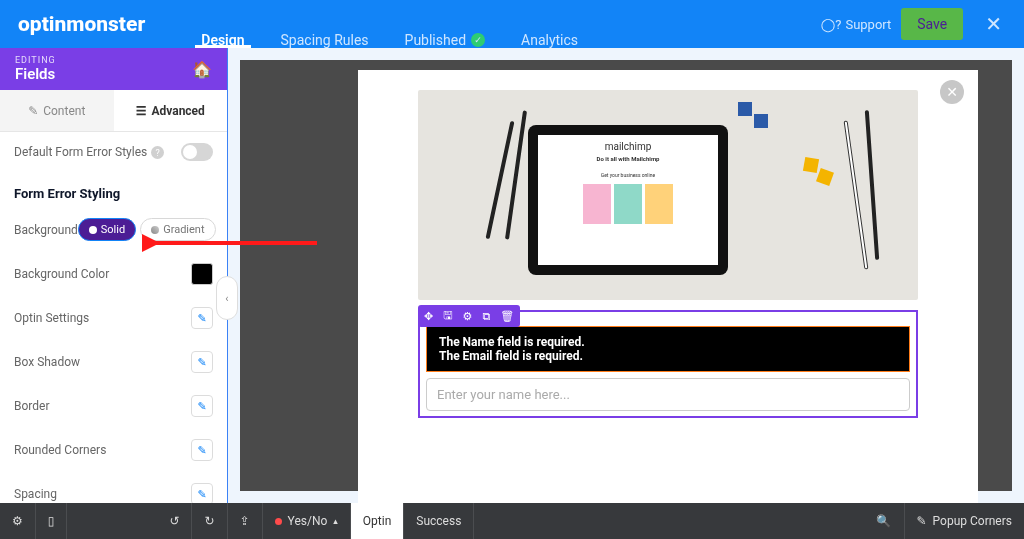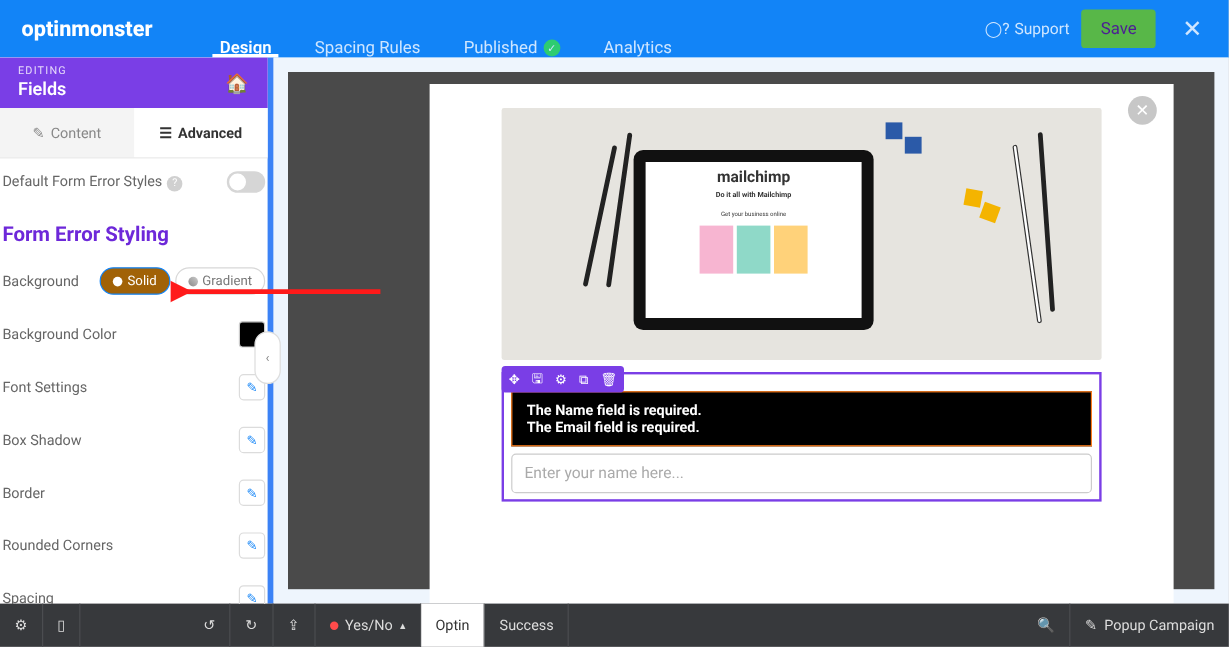--- a/index.html
+++ b/index.html
@@ -1,70 +1,70 @@
 <!DOCTYPE html>
 <html><head>
 <meta charset="utf-8">
 <style>
   * { box-sizing: border-box; margin: 0; padding: 0; font-family: -apple-system, BlinkMacSystemFont, "Segoe UI", Roboto, sans-serif; }
   body { width:1024px; height:539px; overflow:hidden; background:#fff; }
 
   
   .topbar { height:48px; background:#1284f7; display:flex; align-items:center; color:#fff; font-size:14px; }
-  .logo { padding:0 18px; font-size:18px; font-weight:700; display:flex; align-items:center; gap:4px;}
+  .logo { padding:0 18px; font-size:21px; font-weight:700; display:flex; align-items:center; gap:4px;}
   .logo .mon { font-weight:800;}
   .topnav { display:flex; align-items:flex-end; height:100%; margin-left:20px;}
   .topnav-item { padding:0 18px; display:flex; align-items:center; color:#cfe6ff; cursor:pointer; position:relative;}
   .topnav-item.active { color:#fff; font-weight:600;}
   .topnav-item.active::after{content:"";position:absolute;bottom:0;left:12px;right:12px;height:3px;background:#fff;}
   .badge-new { background:#ff7d1a; color:#fff; font-size:9px; padding:1px 4px; border-radius:3px; margin-left:4px; font-weight:700;}
   .pub-check{display:inline-flex;width:14px;height:14px;background:#2ecc71;border-radius:50%;margin-left:5px;align-items:center;justify-content:center;font-size:9px;}
   .top-right{margin-left:auto;display:flex;align-items:center;gap:10px;padding-right:10px;}
   .support{color:#cfe6ff;font-size:13px;display:flex;align-items:center;gap:4px;}
   .save-btn{background:#58b748;color:#4c1d95;padding:8px 16px;border-radius:3px;border:none;font-size:14px;cursor:pointer;}
   .close-x{color:#cfe6ff;font-size:20px;padding:0 12px;cursor:pointer;}
 
   
   .purple-bar{height:42px;background:#7a3ee6;color:#fff;display:flex;align-items:center;padding:0 15px;}
   .purple-bar .crumb{font-size:9px;letter-spacing:1px;opacity:0.8;text-transform:uppercase;}
   .purple-bar .title{font-size:15px;font-weight:600;}
   .home-icon{margin-left:auto;font-size:16px;}
 
   
   .main{display:flex;height:calc(539px - 48px - 36px);}
-  .sidebar{width:228px;background:#fff;border-right:5px solid #3b82f6;display:flex;flex-direction:column;position:relative;}
+  .sidebar{width:228px;background:#fff;border-right:1px solid #3b82f6;display:flex;flex-direction:column;position:relative;}
   .tabs{display:flex;border-bottom:1px solid #e6e6e6;height:42px;}
   .tab{flex:1;display:flex;align-items:center;justify-content:center;font-size:12px;color:#888;cursor:pointer;gap:5px;}
   .tab.active{color:#333;font-weight:700;background:#fff;}
   .tab:not(.active){background:#f4f4f4;}
-  .side-scroll{flex:1;overflow-y:auto;padding:0 2px;}
+  .side-scroll{flex:1;overflow-y:auto;padding:0 14px;}
   .row{display:flex;align-items:center;justify-content:space-between;font-size:12px;color:#666;padding:11px 0;}
-  .section-title{font-size:17px;font-weight:700;color:#6d28d9;padding:14px 0 6px;}
+  .section-title{font-size:13px;font-weight:700;color:#0f172a;padding:14px 0 6px;}
   .toggle{width:32px;height:18px;background:#d6d6d6;border-radius:10px;position:relative;}
   .toggle::after{content:"";width:14px;height:14px;background:#fff;border-radius:50%;position:absolute;top:2px;left:2px;}
   .help{display:inline-flex;width:13px;height:13px;background:#d0d0d0;color:#fff;border-radius:50%;font-size:9px;align-items:center;justify-content:center;margin-left:4px;}
   .seg{display:flex;gap:4px;}
   .seg-btn{font-size:11px;padding:4px 10px;border-radius:12px;border:1px solid #d8d8d8;background:#fff;color:#777;display:flex;align-items:center;gap:4px;cursor:pointer;}
-  .seg-btn.active{background:#a16207;color:#fff;border-color:#1284f7;}
+  .seg-btn.active{background:#4c1d95;color:#fff;border-color:#1284f7;}
   .dot{width:8px;height:8px;border-radius:50%;display:inline-block;}
   .dot.white{background:#fff;}
   .dot.grad{background:linear-gradient(45deg,#888,#ccc);}
   .swatch{width:22px;height:22px;background:#000;border:1px solid #ccc;border-radius:3px;}
   .edit-btn{width:22px;height:22px;border:1px solid #dcdcdc;border-radius:4px;display:flex;align-items:center;justify-content:center;color:#1284f7;font-size:11px;cursor:pointer;}
   .collapse-handle{position:absolute;right:-11px;top:228px;width:22px;height:44px;background:#fff;border:1px solid #ddd;border-radius:11px;display:flex;align-items:center;justify-content:center;font-size:11px;color:#888;cursor:pointer;z-index:5;}
 
   
   .canvas-wrap{flex:1;background:#eef5fd;position:relative;padding:12px;}
   .canvas-dark{position:absolute;inset:12px;background:#4a4a4a;}
   .popup{position:absolute;left:130px;top:22px;right:46px;bottom:0;background:#fff;padding:20px 30px 0;}
   .popup-close{position:absolute;top:10px;right:14px;width:24px;height:24px;background:#c7c7c7;border-radius:50%;color:#fff;display:flex;align-items:center;justify-content:center;font-size:14px;cursor:pointer;}
   .hero{height:210px;background:#e6e4df;border-radius:2px;position:relative;overflow:hidden;margin:0 30px;}
   .tablet{position:absolute;left:110px;top:35px;width:200px;height:150px;background:#111;border-radius:8px;padding:10px;}
   .tablet-screen{background:#fff;width:100%;height:100%;padding:6px;font-size:6px;color:#333;text-align:center;}
-  .tablet-screen .mc{font-weight:700;font-size:13px;margin-bottom:3px;}
+  .tablet-screen .mc{font-weight:400;font-size:10px;margin-bottom:3px;}
   .cards{display:flex;gap:3px;justify-content:center;margin-top:6px;}
   .card-sm{width:28px;height:40px;}
   .pen{position:absolute;width:4px;background:#222;border-radius:2px;}
   .form-block{margin:10px 30px 0;border:2px solid #7a3ee6;position:relative;}
   .form-toolbar{position:absolute;top:-7px;left:-2px;background:#7a3ee6;color:#fff;display:flex;align-items:center;height:22px;padding:0 6px;gap:10px;font-size:11px;border-radius:3px;}
   .form-toolbar span{cursor:pointer;}
   .error-box{background:#000;color:#fff;font-size:12px;padding:8px 12px;font-weight:700;border:1px solid #ff7d1a;margin:14px 6px 6px;}
   .input{margin:5px 6px;border:1px solid #ccc;border-radius:4px;padding:8px 10px;font-size:13px;color:#aaa;}
 
   
@@ -156,21 +156,21 @@
             </div>
         </div>
       </div>
 
       <div class="row">
         <span>Background Color</span>
         <div class="swatch"></div>
       </div>
 
       <div class="row">
-        <span>Font Settings</span>
+        <span>Optin Settings</span>
         <div class="edit-btn">✎</div>
       </div>
       <div class="row">
         <span>Box Shadow</span>
         <div class="edit-btn">✎</div>
       </div>
       <div class="row">
         <span>Border</span>
         <div class="edit-btn">✎</div>
       </div>
@@ -254,21 +254,21 @@
       <span class="rec-dot"></span>
       <span>Yes/No</span>
       <span class="caret">▴</span>
     </div>
   <div class="bb-btn white">Optin</div>
   <div class="bb-btn">Success</div>
   <div class="bb-spacer"></div>
   <div class="bb-btn">
       <span class="i">🔍</span>
     </div>
-  <div class="bb-btn" style="border-right:none"><span class="i">✎</span>&nbsp;&nbsp;<span>Popup Campaign</span></div>
+  <div class="bb-btn" style="border-right:none"><span class="i">✎</span>&nbsp;&nbsp;<span>Popup Corners</span></div>
 </div>
 
 <svg class="arrow" viewBox="0 0 180 40">
   <defs>
       <marker id="ah" markerWidth="10" markerHeight="10" refX="2" refY="5" orient="auto">
         <path d="M10,0 L0,5 L10,10 Z" fill="#ff1a1a"></path>
       </marker>
     </defs>
   <line x1="175" y1="20" x2="10" y2="20" stroke="#ff1a1a" stroke-width="4" marker-end="url(#ah)"></line>
 </svg>

